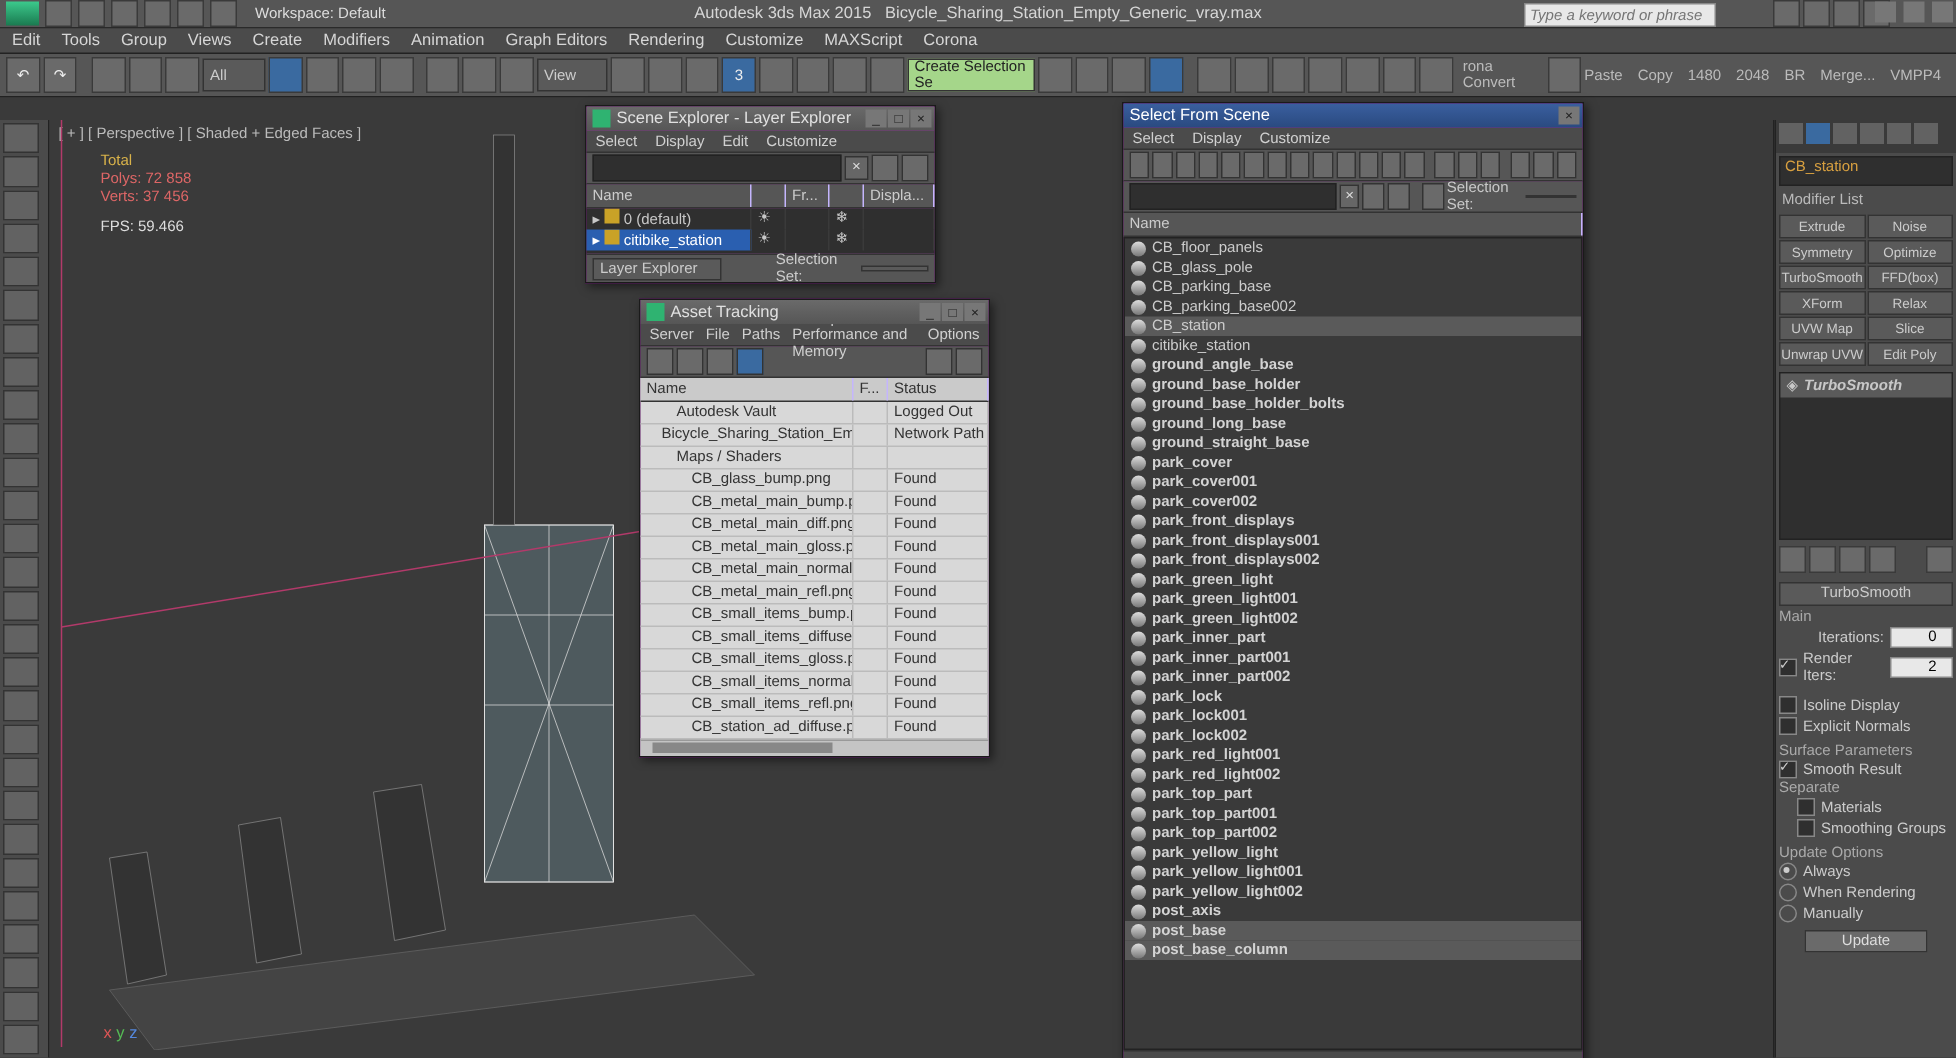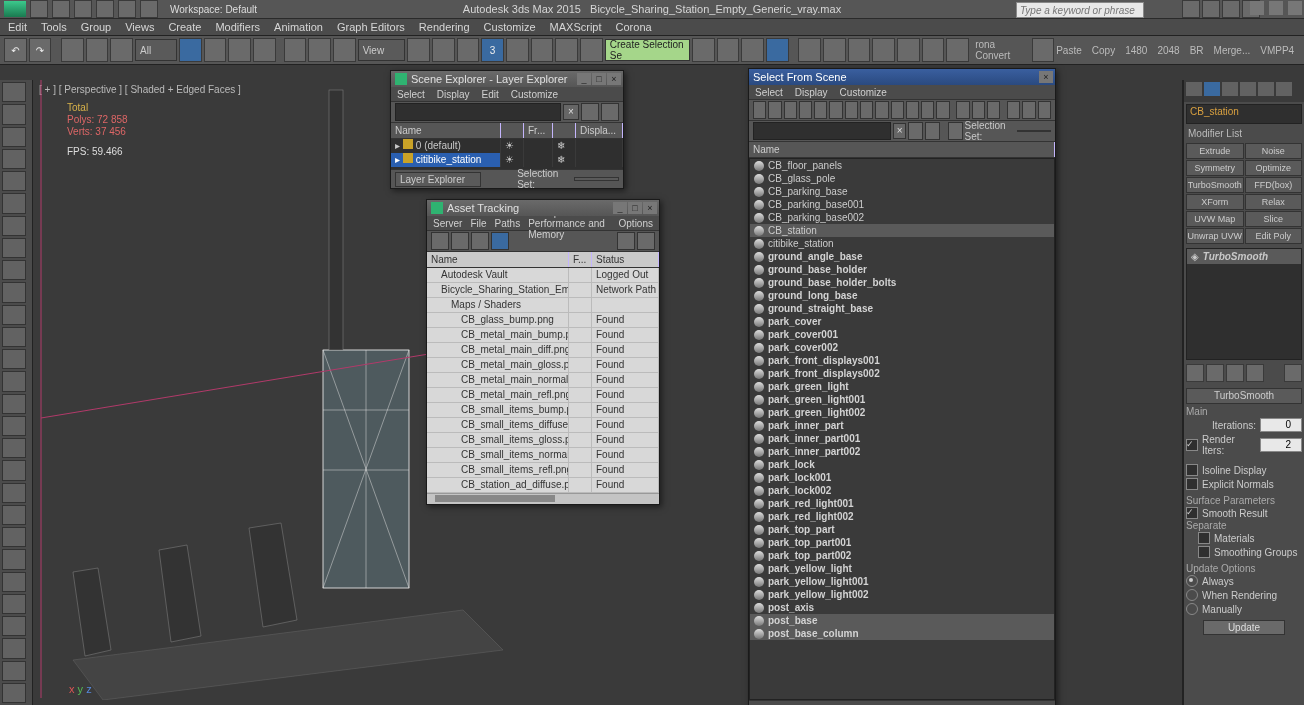--- a/index.html
+++ b/index.html
@@ -421,21 +421,21 @@
     <div class="b"></div>
   </div>
   <div class="asset-body">
     <div class="grid-head">
       <div style="flex:1">Name</div>
       <div style="width:14px">F...</div>
       <div style="width:58px">Status</div>
     </div>
     <div id="at-rows">
         <div class="row">
-          <div class="c-name" style="padding-left:14px">Autodesk Vault</div>
+          <div class="c-name" style="padding-left:24px">Autodesk Vault</div>
           <div class="c-f"></div>
           <div class="c-stat">Logged Out</div>
         </div>
         <div class="row">
           <div class="c-name" style="padding-left:14px">Bicycle_Sharing_Station_Empty_G...</div>
           <div class="c-f"></div>
           <div class="c-stat">Network Path</div>
         </div>
         <div class="row">
           <div class="c-name" style="padding-left:24px">Maps / Shaders</div>
@@ -565,32 +565,28 @@
       <div class="item">
         <span class="sph"></span>
         <span>CB_glass_pole</span>
       </div>
       <div class="item">
         <span class="sph"></span>
         <span>CB_parking_base</span>
       </div>
       <div class="item">
         <span class="sph"></span>
-        <span>CB_parking_base001</span>
+        <span>CB_parking_base002</span>
+      </div>
+      <div class="item sel">
+        <span class="sph"></span>
+        <span>CB_station</span>
       </div>
       <div class="item">
         <span class="sph"></span>
-        <span>CB_parking_base002</span>
-      </div>
-      <div class="item sel">
-        <span class="sph"></span>
-        <span>CB_station</span>
-      </div>
-      <div class="item">
-        <span class="sph"></span>
         <span>citibike_station</span>
       </div>
       <div class="item bold">
         <span class="sph"></span>
         <span>ground_angle_base</span>
       </div>
       <div class="item bold">
         <span class="sph"></span>
         <span>ground_base_holder</span>
       </div>
@@ -610,20 +606,24 @@
         <span class="sph"></span>
         <span>park_cover</span>
       </div>
       <div class="item bold">
         <span class="sph"></span>
         <span>park_cover001</span>
       </div>
       <div class="item bold">
         <span class="sph"></span>
         <span>park_cover002</span>
+      </div>
+      <div class="item bold">
+        <span class="sph"></span>
+        <span>park_front_displays</span>
       </div>
       <div class="item bold">
         <span class="sph"></span>
         <span>park_front_displays001</span>
       </div>
       <div class="item bold">
         <span class="sph"></span>
         <span>park_front_displays002</span>
       </div>
       <div class="item bold">

